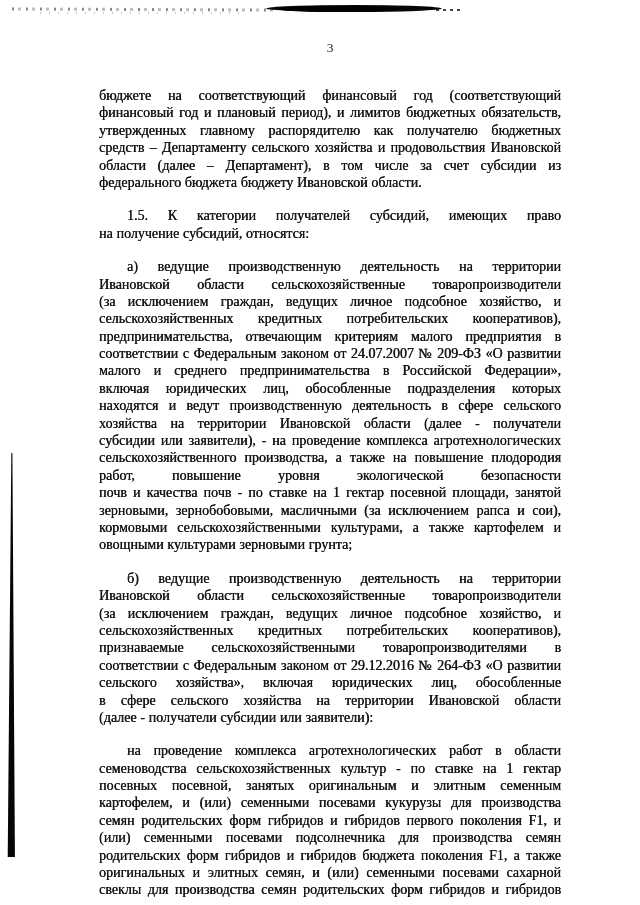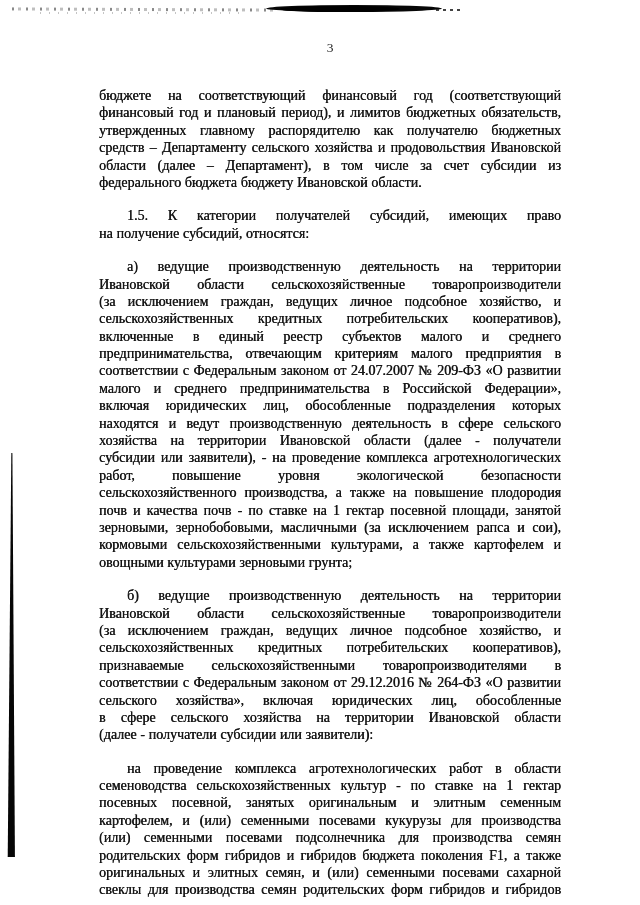--- a/index.html
+++ b/index.html
@@ -125,30 +125,29 @@
       </div>
       <div class="para">
         <div class="line indent">1.5. К категории получателей субсидий, имеющих право</div>
         <div class="line end">на получение субсидий, относятся:</div>
       </div>
       <div class="para">
         <div class="line indent">а) ведущие производственную деятельность на территории</div>
         <div class="line">Ивановской области сельскохозяйственные товаропроизводители</div>
         <div class="line">(за исключением граждан, ведущих личное подсобное хозяйство, и</div>
         <div class="line">сельскохозяйственных кредитных потребительских кооперативов),</div>
-        <div class="line">включенные в единый реестр субъектов малого и среднего</div>
         <div class="line">предпринимательства, отвечающим критериям малого предприятия в</div>
         <div class="line">соответствии с Федеральным законом от 24.07.2007 № 209-ФЗ «О развитии</div>
         <div class="line">малого и среднего предпринимательства в Российской Федерации»,</div>
         <div class="line">включая юридических лиц, обособленные подразделения которых</div>
         <div class="line">находятся и ведут производственную деятельность в сфере сельского</div>
         <div class="line">хозяйства на территории Ивановской области (далее - получатели</div>
         <div class="line">субсидии или заявители), - на проведение комплекса агротехнологических</div>
+        <div class="line">сельскохозяйственного производства, а также на повышение плодородия</div>
         <div class="line">работ, повышение уровня экологической безопасности</div>
-        <div class="line">сельскохозяйственного производства, а также на повышение плодородия</div>
         <div class="line">почв и качества почв - по ставке на 1 гектар посевной площади, занятой</div>
         <div class="line">зерновыми, зернобобовыми, масличными (за исключением рапса и сои),</div>
         <div class="line">кормовыми сельскохозяйственными культурами, а также картофелем и</div>
         <div class="line end">овощными культурами зерновыми грунта;</div>
       </div>
       <div class="para">
         <div class="line indent">б) ведущие производственную деятельность на территории</div>
         <div class="line">Ивановской области сельскохозяйственные товаропроизводители</div>
         <div class="line">(за исключением граждан, ведущих личное подсобное хозяйство, и</div>
         <div class="line">сельскохозяйственных кредитных потребительских кооперативов),</div>
@@ -156,20 +155,21 @@
         <div class="line">соответствии с Федеральным законом от 29.12.2016 № 264-ФЗ «О развитии</div>
         <div class="line">сельского хозяйства», включая юридических лиц, обособленные</div>
         <div class="line">в сфере сельского хозяйства на территории Ивановской области</div>
         <div class="line end">(далее - получатели субсидии или заявители):</div>
       </div>
       <div class="para">
         <div class="line indent">на проведение комплекса агротехнологических работ в области</div>
         <div class="line">семеноводства сельскохозяйственных культур - по ставке на 1 гектар</div>
         <div class="line">посевных посевной, занятых оригинальным и элитным семенным</div>
         <div class="line">картофелем, и (или) семенными посевами кукурузы для производства</div>
+        <div class="line">семян родительских форм гибридов и гибридов первого поколения F1, и</div>
         <div class="line">(или) семенными посевами подсолнечника для производства семян</div>
         <div class="line">родительских форм гибридов и гибридов бюджета поколения F1, а также</div>
         <div class="line">оригинальных и элитных семян, и (или) семенными посевами сахарной</div>
         <div class="line">свеклы для производства семян родительских форм гибридов и гибридов</div>
       </div>
     </div>
 
 </div>
 
 </body></html>

